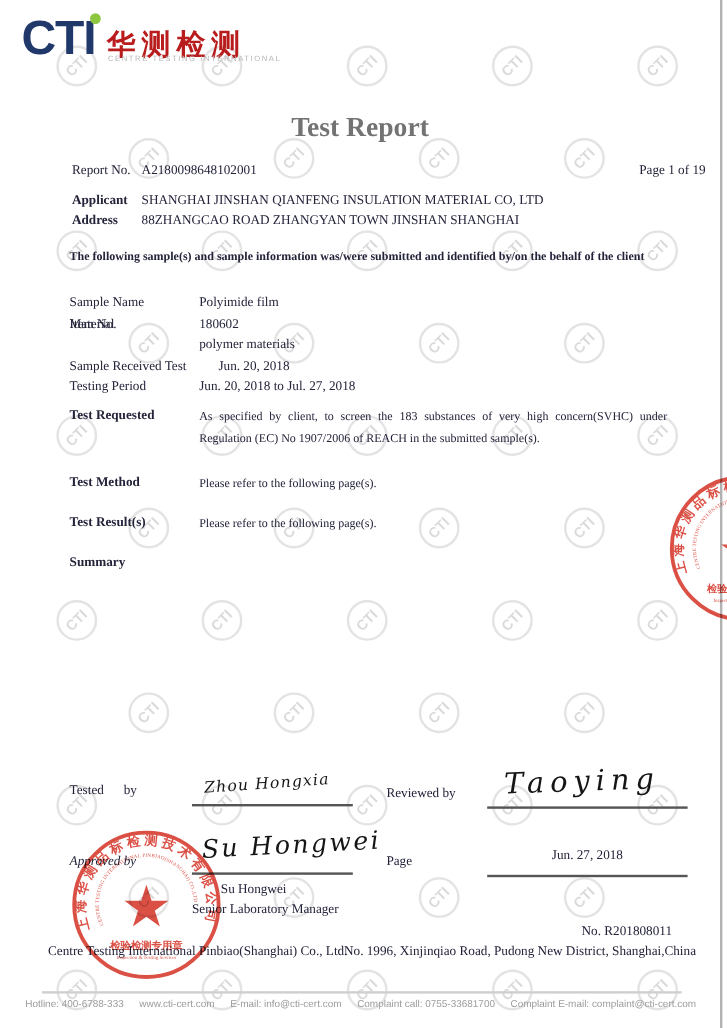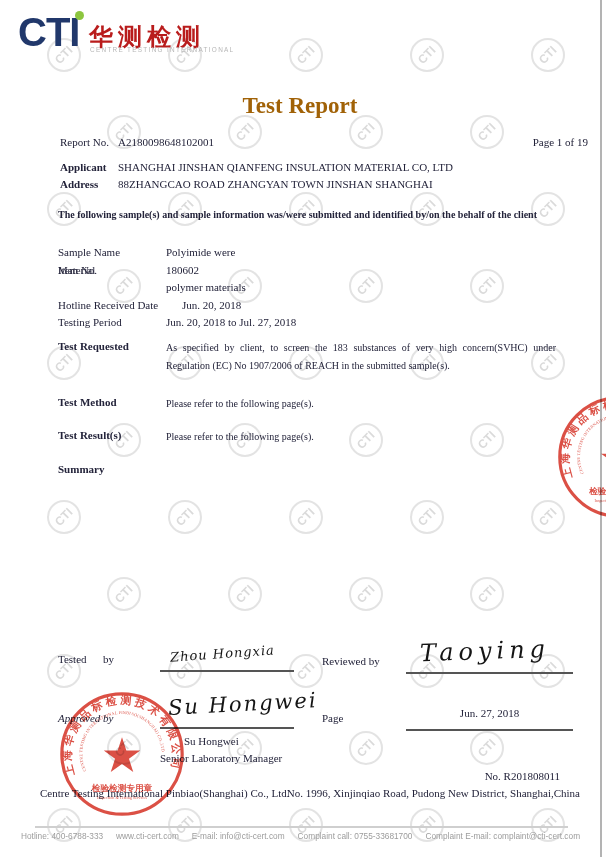--- a/index.html
+++ b/index.html
@@ -18,21 +18,21 @@
   
   .logo{position:absolute;left:18px;top:12px;}
   .logo-acronym{font-family:"Liberation Sans",sans-serif;font-weight:bold;font-size:40px;
       line-height:1;color:#21386b;letter-spacing:-1px;}
   .logo-dot{position:absolute;left:57px;top:-1px;width:9px;height:9px;border-radius:50%;background:#8dc63f;}
   .logo-cn{position:absolute;left:71px;top:9px;font-family:"Liberation Sans",sans-serif;
       font-weight:600;font-size:24px;color:#b91c1c;letter-spacing:5px;white-space:nowrap;}
   .logo-sub{position:absolute;left:72px;top:34px;font-family:"Liberation Sans",sans-serif;
       font-size:6.4px;color:#b6b6b6;letter-spacing:1.3px;white-space:nowrap;}
   .title{position:absolute;left:0;right:6px;top:93px;text-align:center;
-      font-size:23px;font-weight:bold;color:#a16207;}
+      font-size:23px;font-weight:bold;color:#737373;}
   .lab{position:absolute;font-size:11px;white-space:pre;}
   .val{position:absolute;font-size:11px;white-space:nowrap;}
   .par{position:absolute;font-size:10px;line-height:1.78;text-align:justify;}
   .sigline{position:absolute;height:2px;background:#555;}
   .sig{position:absolute;font-style:italic;color:#151515;white-space:nowrap;
       font-family:"DejaVu Serif",serif;}
   .stamp{position:absolute;mix-blend-mode:multiply;opacity:.88;}
   .edge{position:absolute;left:600px;top:0;width:2px;height:857px;background:#b3b3b3;}
   .footer-divider{position:absolute;left:35px;top:826px;width:533px;height:1.5px;background:#cfcfcf;}
   .footer-row{position:absolute;left:21px;top:831px;display:flex;gap:13px;
@@ -211,26 +211,26 @@
     <div class="val" style="right:18px;top:136px;">Page 1 of 19</div>
 
     <div class="lab b" style="left:60px;top:161px;">Applicant</div>
     <div class="val" style="left:118px;top:161px;">SHANGHAI JINSHAN QIANFENG INSULATION MATERIAL CO, LTD</div>
     <div class="lab b" style="left:60px;top:178px;">Address</div>
     <div class="val" style="left:118px;top:178px;">88ZHANGCAO ROAD ZHANGYAN TOWN JINSHAN SHANGHAI</div>
 
     <div class="par b" style="left:58px;top:206px;width:503px;">The following sample(s) and sample information was/were submitted and identified by/on the behalf of the client</div>
 
     <div class="lab" style="left:58px;top:246px;">Sample Name</div>
-    <div class="val" style="left:166px;top:246px;">Polyimide were</div>
+    <div class="val" style="left:166px;top:246px;">Polyimide film</div>
     <div class="lab" style="left:58px;top:264px;">Item No.</div>
     <div class="val" style="left:166px;top:264px;">180602</div>
     <div class="lab" style="left:58px;top:264px;">Material</div>
     <div class="val" style="left:166px;top:281px;">polymer materials</div>
-    <div class="lab" style="left:58px;top:299px;">Hotline Received Date</div>
+    <div class="lab" style="left:58px;top:299px;">Sample Received Test</div>
     <div class="val" style="left:182px;top:299px;">Jun. 20, 2018</div>
     <div class="lab" style="left:58px;top:316px;">Testing Period</div>
     <div class="val" style="left:166px;top:316px;">Jun. 20, 2018 to Jul. 27, 2018</div>
 
     <div class="lab b" style="left:58px;top:340px;">Test Requested</div>
     <div class="par" style="left:166px;top:339px;width:390px;">As specified by client, to screen the 183 substances of very high concern(SVHC) under Regulation (EC) No 1907/2006 of REACH in the submitted sample(s).</div>
     <div class="lab b" style="left:58px;top:396px;">Test Method</div>
     <div class="par" style="left:166px;top:395px;width:390px;">Please refer to the following page(s).</div>
     <div class="lab b" style="left:58px;top:429px;">Test Result(s)</div>
     <div class="par" style="left:166px;top:428px;width:390px;">Please refer to the following page(s).</div>

